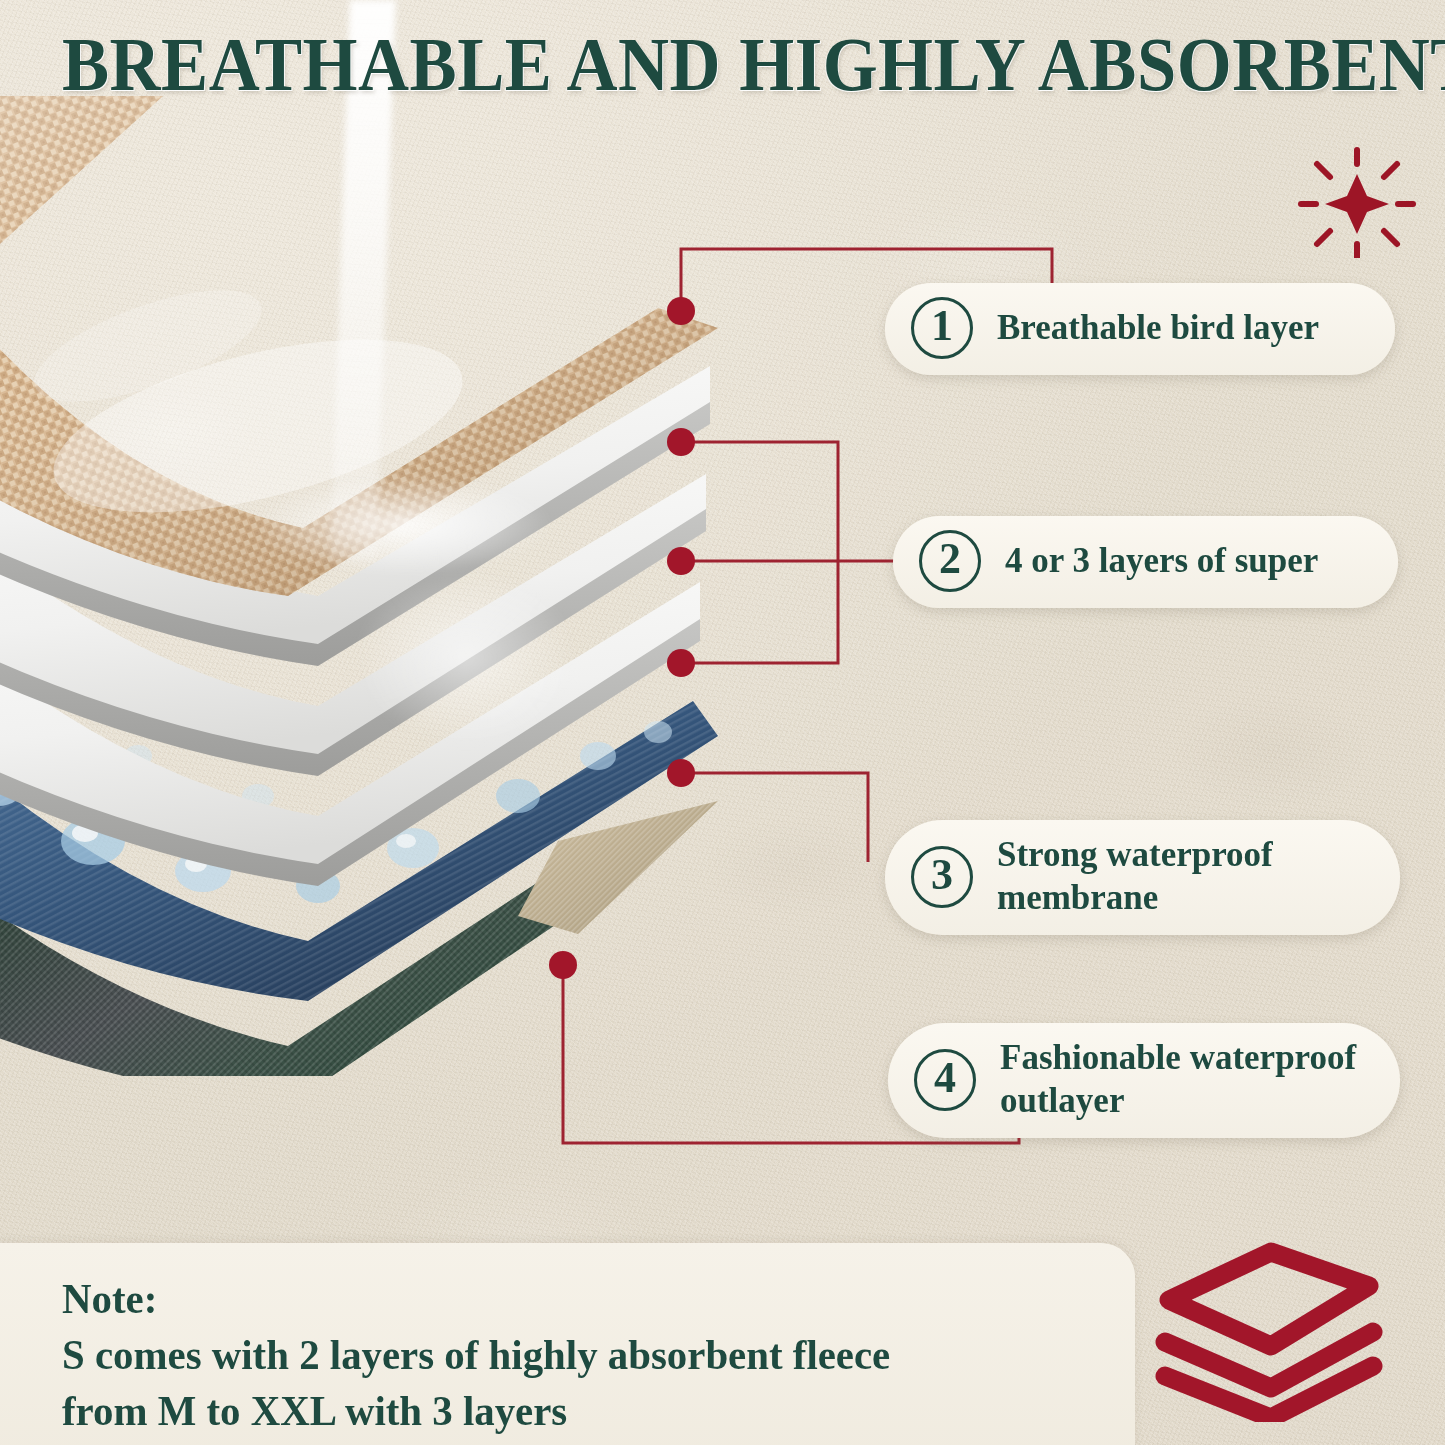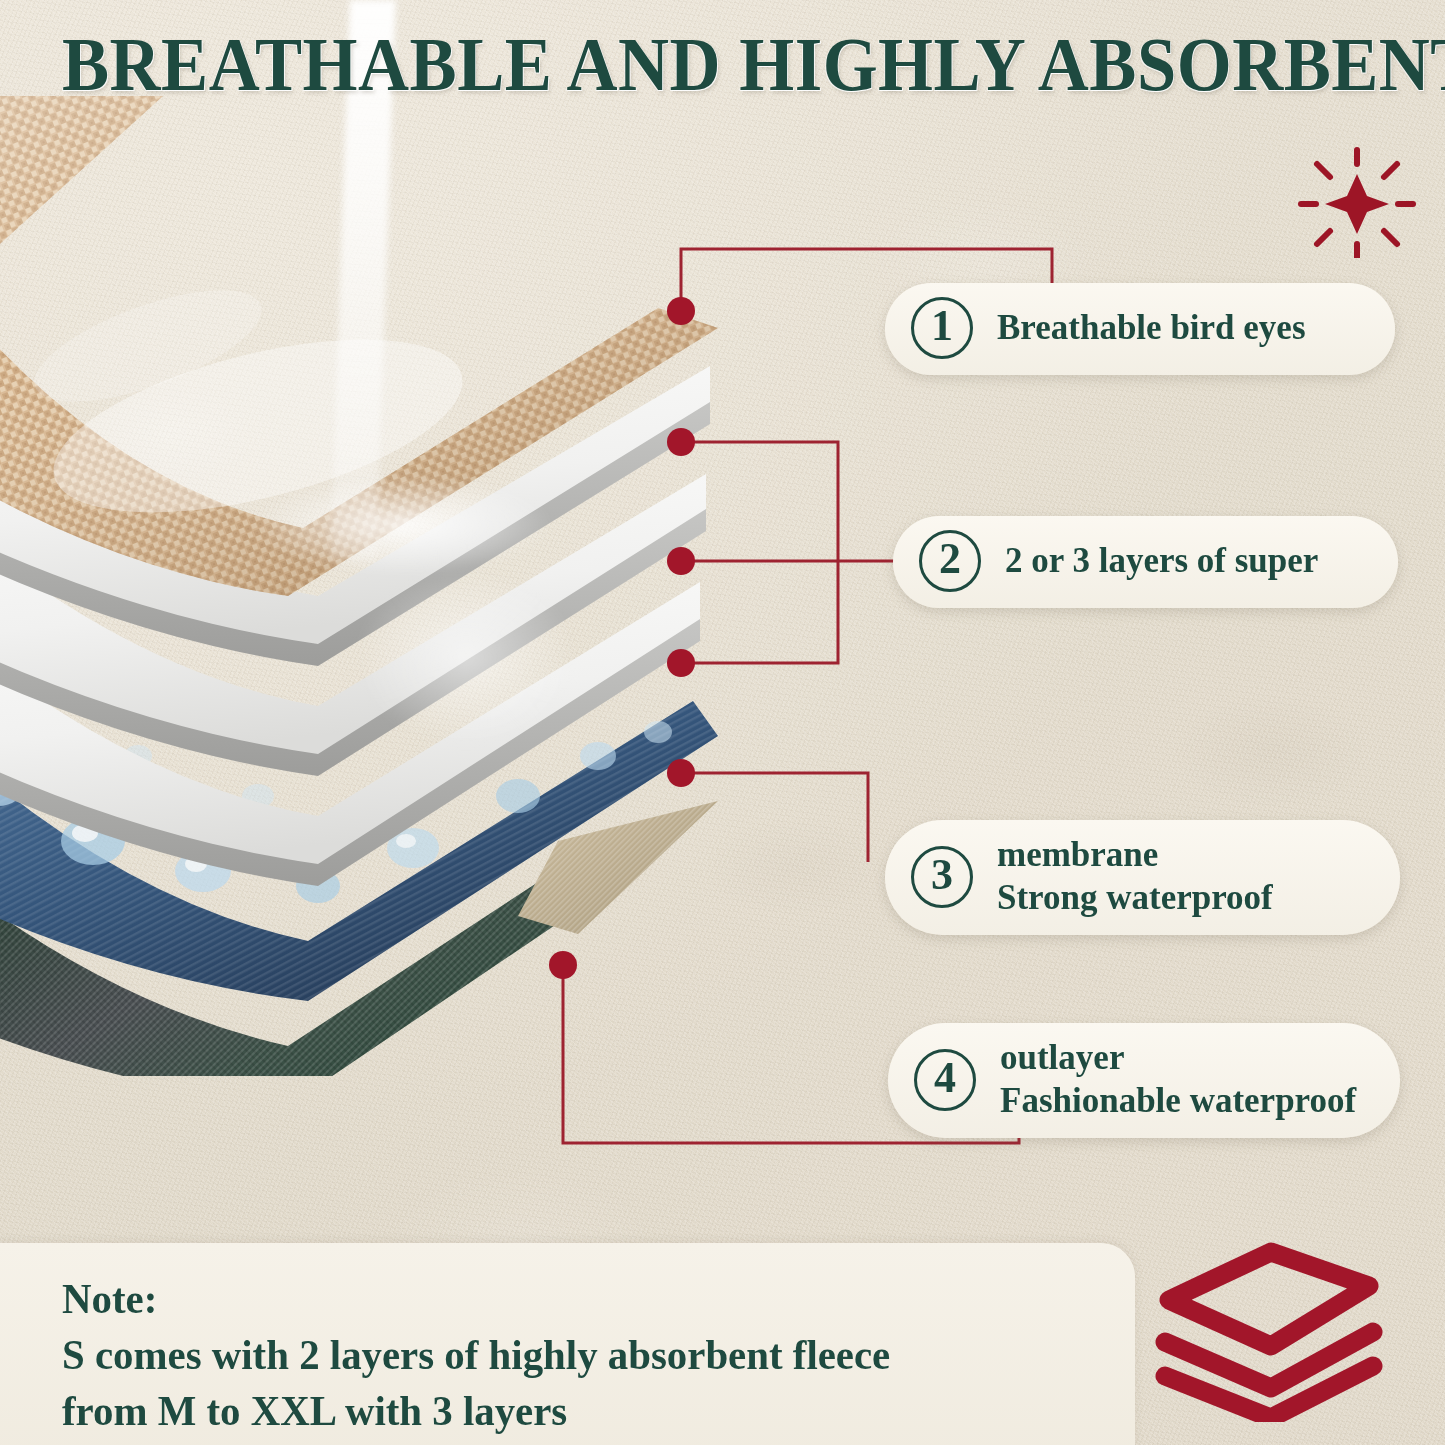--- a/index.html
+++ b/index.html
@@ -352,44 +352,44 @@
       <circle cx="681" cy="561" r="14"></circle>
       <circle cx="681" cy="663" r="14"></circle>
       <circle cx="681" cy="773" r="14"></circle>
       <circle cx="563" cy="965" r="14"></circle>
     </g>
   </svg>
 
   <div class="pill" style="left:885px; top:283px; width:510px; box-sizing:border-box;">
     <div class="pill-num">1</div>
     <div class="pill-text">
-      <div>Breathable bird eyes</div>
+      <div>Breathable bird layer</div>
     </div>
   </div>
 
   <div class="pill" style="left:893px; top:516px; width:505px; box-sizing:border-box;">
     <div class="pill-num">2</div>
     <div class="pill-text">
-      <div>2 or 3 layers of super</div>
+      <div>4 or 3 layers of super</div>
     </div>
   </div>
 
   <div class="pill" style="left:885px; top:820px; width:515px; box-sizing:border-box;">
     <div class="pill-num">3</div>
     <div class="pill-text">
+      <div>Strong waterproof</div>
       <div>membrane</div>
-      <div>Strong waterproof</div>
     </div>
   </div>
 
   <div class="pill" style="left:888px; top:1023px; width:512px; box-sizing:border-box;">
     <div class="pill-num">4</div>
     <div class="pill-text">
+      <div>Fashionable waterproof</div>
       <div>outlayer</div>
-      <div>Fashionable waterproof</div>
     </div>
   </div>
 
   <div class="note-box">
     <div class="note-inner">
       <div class="note-line">Note:</div>
       <div class="note-line">S comes with 2 layers of highly absorbent fleece</div>
       <div class="note-line">from M to XXL with 3 layers</div>
     </div>
   </div>

